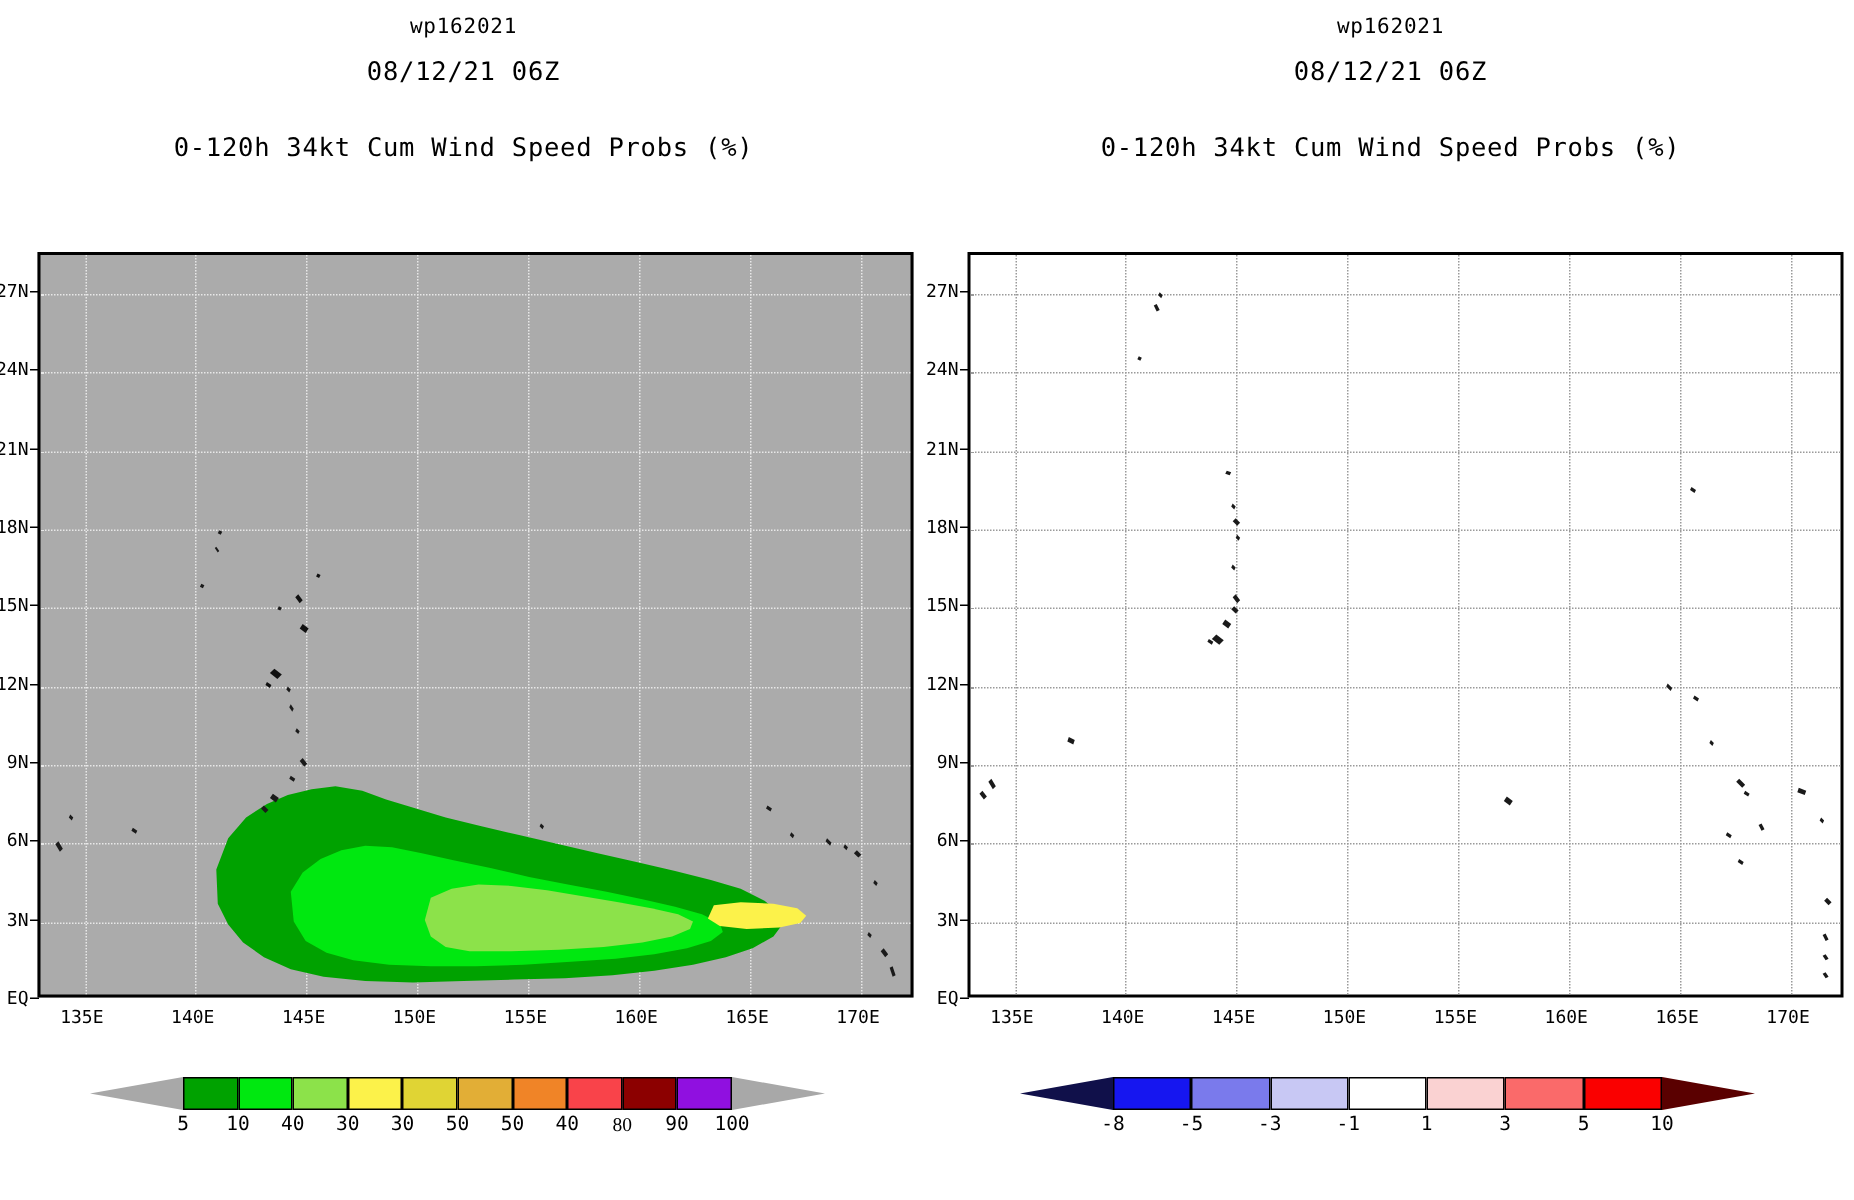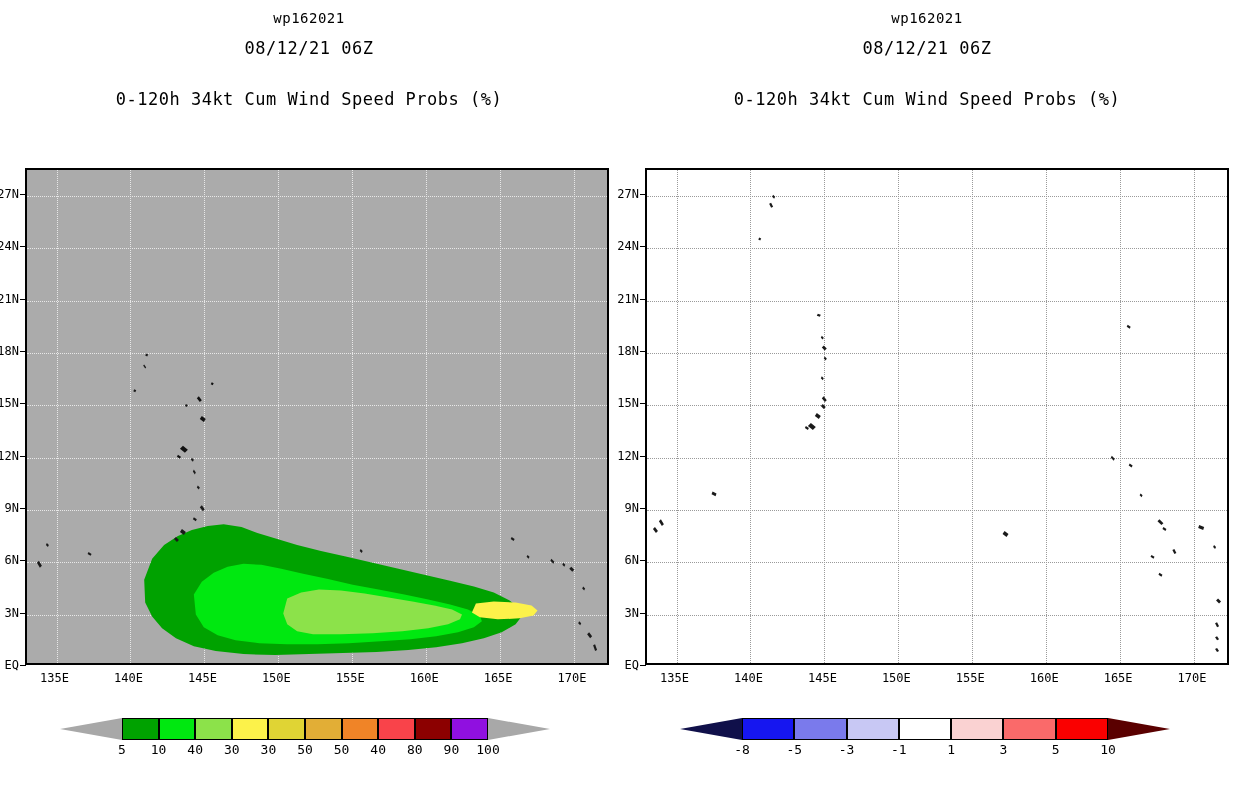--- a/index.html
+++ b/index.html
@@ -283,21 +283,21 @@
       <div class="cbar-band" style="left: 391.4px; width: 36.6px; background: rgb(144, 16, 224);"></div>
       <div class="cbar-cap" style="left: 428px; border-top: 11px solid transparent; border-bottom: 11px solid transparent; border-left: 62px solid rgb(168, 168, 168);"></div>
       <div class="cbar-label" style="left: 62px;">5</div>
       <div class="cbar-label" style="left: 98.6px;">10</div>
       <div class="cbar-label" style="left: 135.2px;">40</div>
       <div class="cbar-label" style="left: 171.8px;">30</div>
       <div class="cbar-label" style="left: 208.4px;">30</div>
       <div class="cbar-label" style="left: 245px;">50</div>
       <div class="cbar-label" style="left: 281.6px;">50</div>
       <div class="cbar-label" style="left: 318.2px;">40</div>
-      <div class="cbar-label" style="left: 354.8px;">80</div>
+      <div class="cbar-label" style="left: 354.8px; font-family: Liberation Serif, serif;">80</div>
       <div class="cbar-label" style="left: 391.4px;">90</div>
       <div class="cbar-label" style="left: 428px;">100</div>
     </div>
 </div>
 
 <div class="panel" id="panel-right">
 
   <div class="title-block title-line-1">wp162021</div>
   <div class="title-block title-line-2">08/12/21 06Z</div>
   <div class="title-block title-line-3">0-120h 34kt Cum Wind Speed Probs (%)</div>

